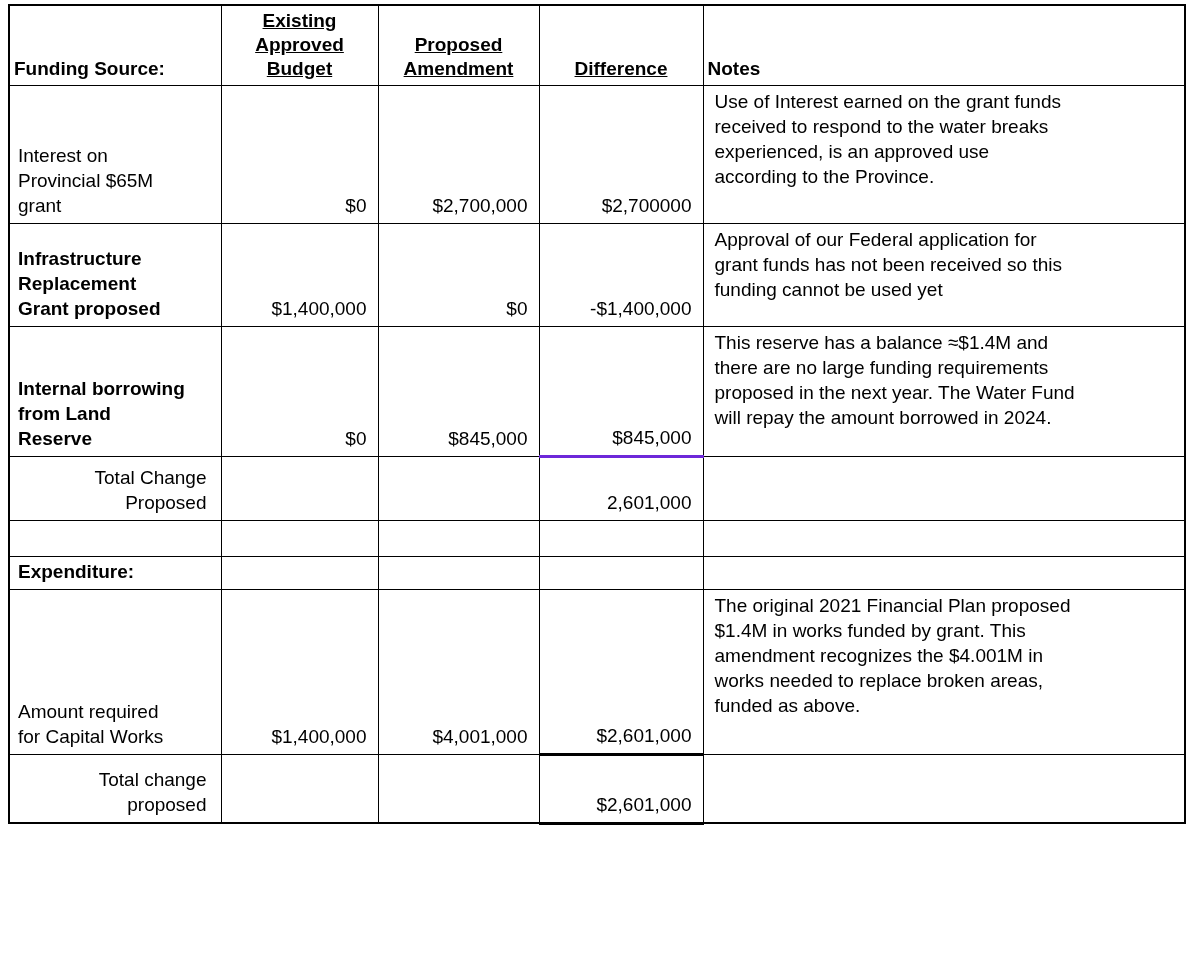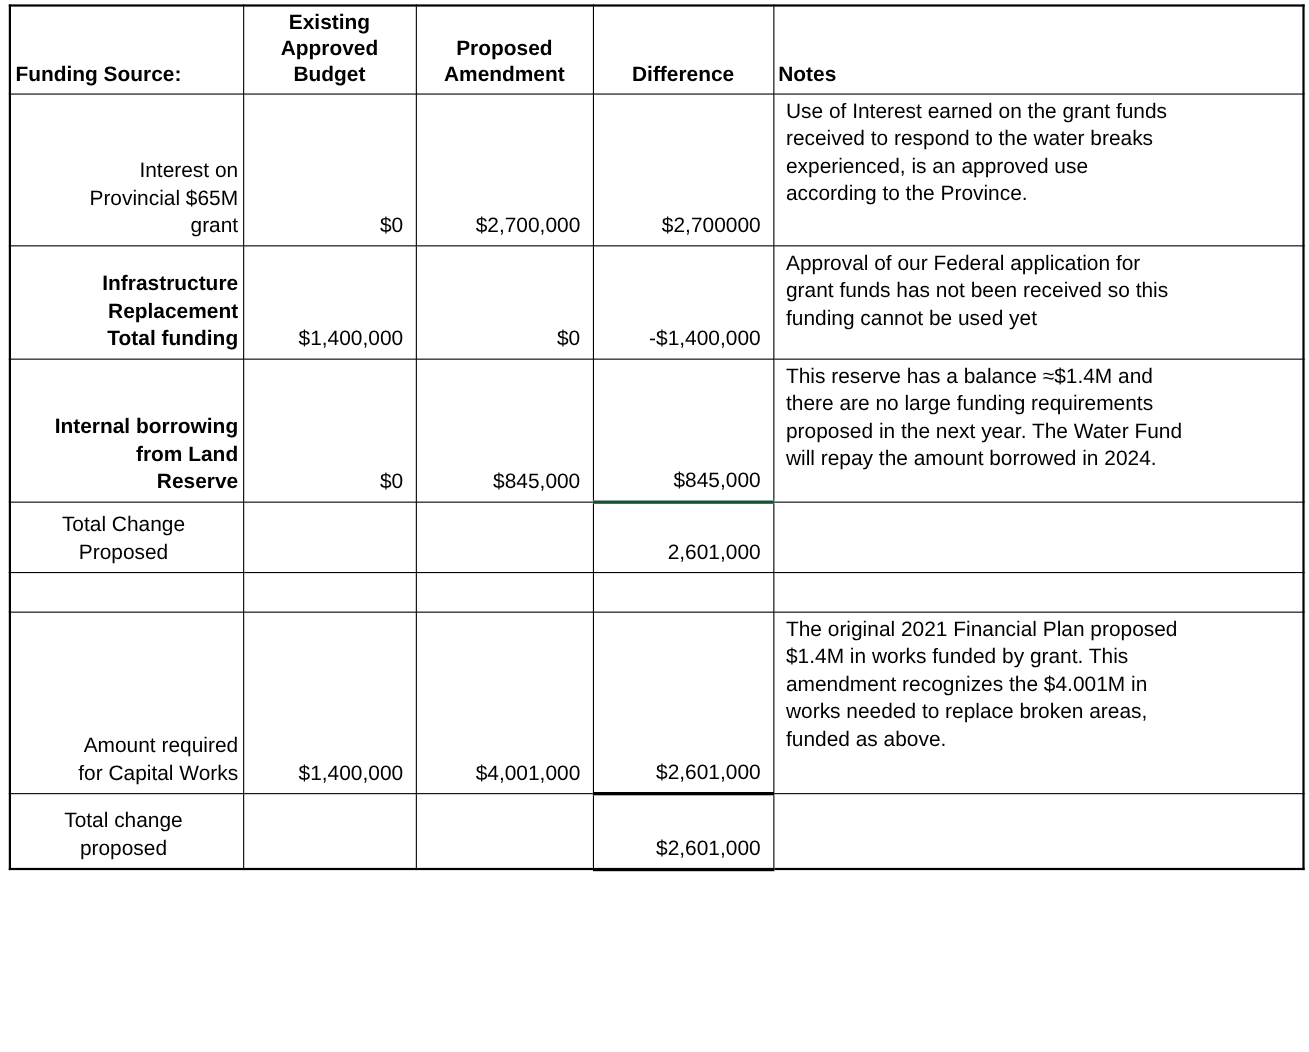--- a/index.html
+++ b/index.html
@@ -34,43 +34,43 @@
     padding: 0;
   }
   
   tr.rhead th {
     vertical-align: bottom;
     font-weight: bold;
     line-height: 24px;
     padding: 2px 4px 4px 4px;
   }
   th.h-left  { text-align: left; padding-left: 8px; margin-top: 29px; }
-  th.h-center{ text-align: center; }
+  th.h-center{ text-align: center; text-decoration: underline; }
 
   
   td.label {
-    text-align: right;
+    text-align: left;
     vertical-align: bottom;
     padding: 2px 4px 5px 8px;
   }
-  td.label-right { text-align: center; padding-right: 14px; }
+  td.label-right { text-align: right; padding-right: 14px; }
   td.num {
     text-align: right;
     vertical-align: bottom;
     padding: 2px 11px 5px 4px;
   }
   td.notes {
     text-align: left;
     vertical-align: top;
     padding: 3px 6px 2px 11px;
   }
   .bold { font-weight: bold; }
 
   
-  td.thick-top    { border-top: 3px solid #14532d; }
+  td.thick-top    { border-top: 3px solid #6d28d9; }
   td.thick-bottom { border-bottom: 3px solid #000000; padding-left: 39px; }
 
   
   tr.rhead { height: 80px; }
   tr.r1  { height: 138px; }
   tr.r2  { height: 103px; }
   tr.r3  { height: 93px; }
   tr.r4  { height: 130px; }
   tr.r5  { height: 64px; }
   tr.r6  { height: 36px; }
@@ -112,21 +112,21 @@
     <td class="num">$2,700000</td>
     <td class="notes">Use of Interest earned on the grant funds
 received to respond to the water breaks
 experienced, is an approved use
 according to the Province.</td>
   </tr>
 
   <tr class="r2">
     <td class="label bold">Infrastructure
 Replacement
-Total funding</td>
+Grant proposed</td>
     <td class="num">$1,400,000</td>
     <td class="num">$0</td>
     <td class="num">-$1,400,000</td>
     <td class="notes">Approval of our Federal application for
 grant funds has not been received so this
 funding cannot be used yet</td>
   </tr>
 
 
   <tr class="r4">
@@ -152,20 +152,27 @@
   </tr>
 
   <tr class="r6">
     <td class="label"></td>
     <td class="num"></td>
     <td class="num"></td>
     <td class="num"></td>
     <td class="notes"></td>
   </tr>
 
+  <tr class="r7">
+    <td class="label bold">Expenditure:</td>
+    <td class="num"></td>
+    <td class="num"></td>
+    <td class="num"></td>
+    <td class="notes"></td>
+  </tr>
 
   <tr class="r8">
     <td class="label">Amount required
 for Capital Works</td>
     <td class="num">$1,400,000</td>
     <td class="num">$4,001,000</td>
     <td class="num thick-bottom">$2,601,000</td>
     <td class="notes">The original 2021 Financial Plan proposed
 $1.4M in works funded by grant. This
 amendment recognizes the $4.001M in

